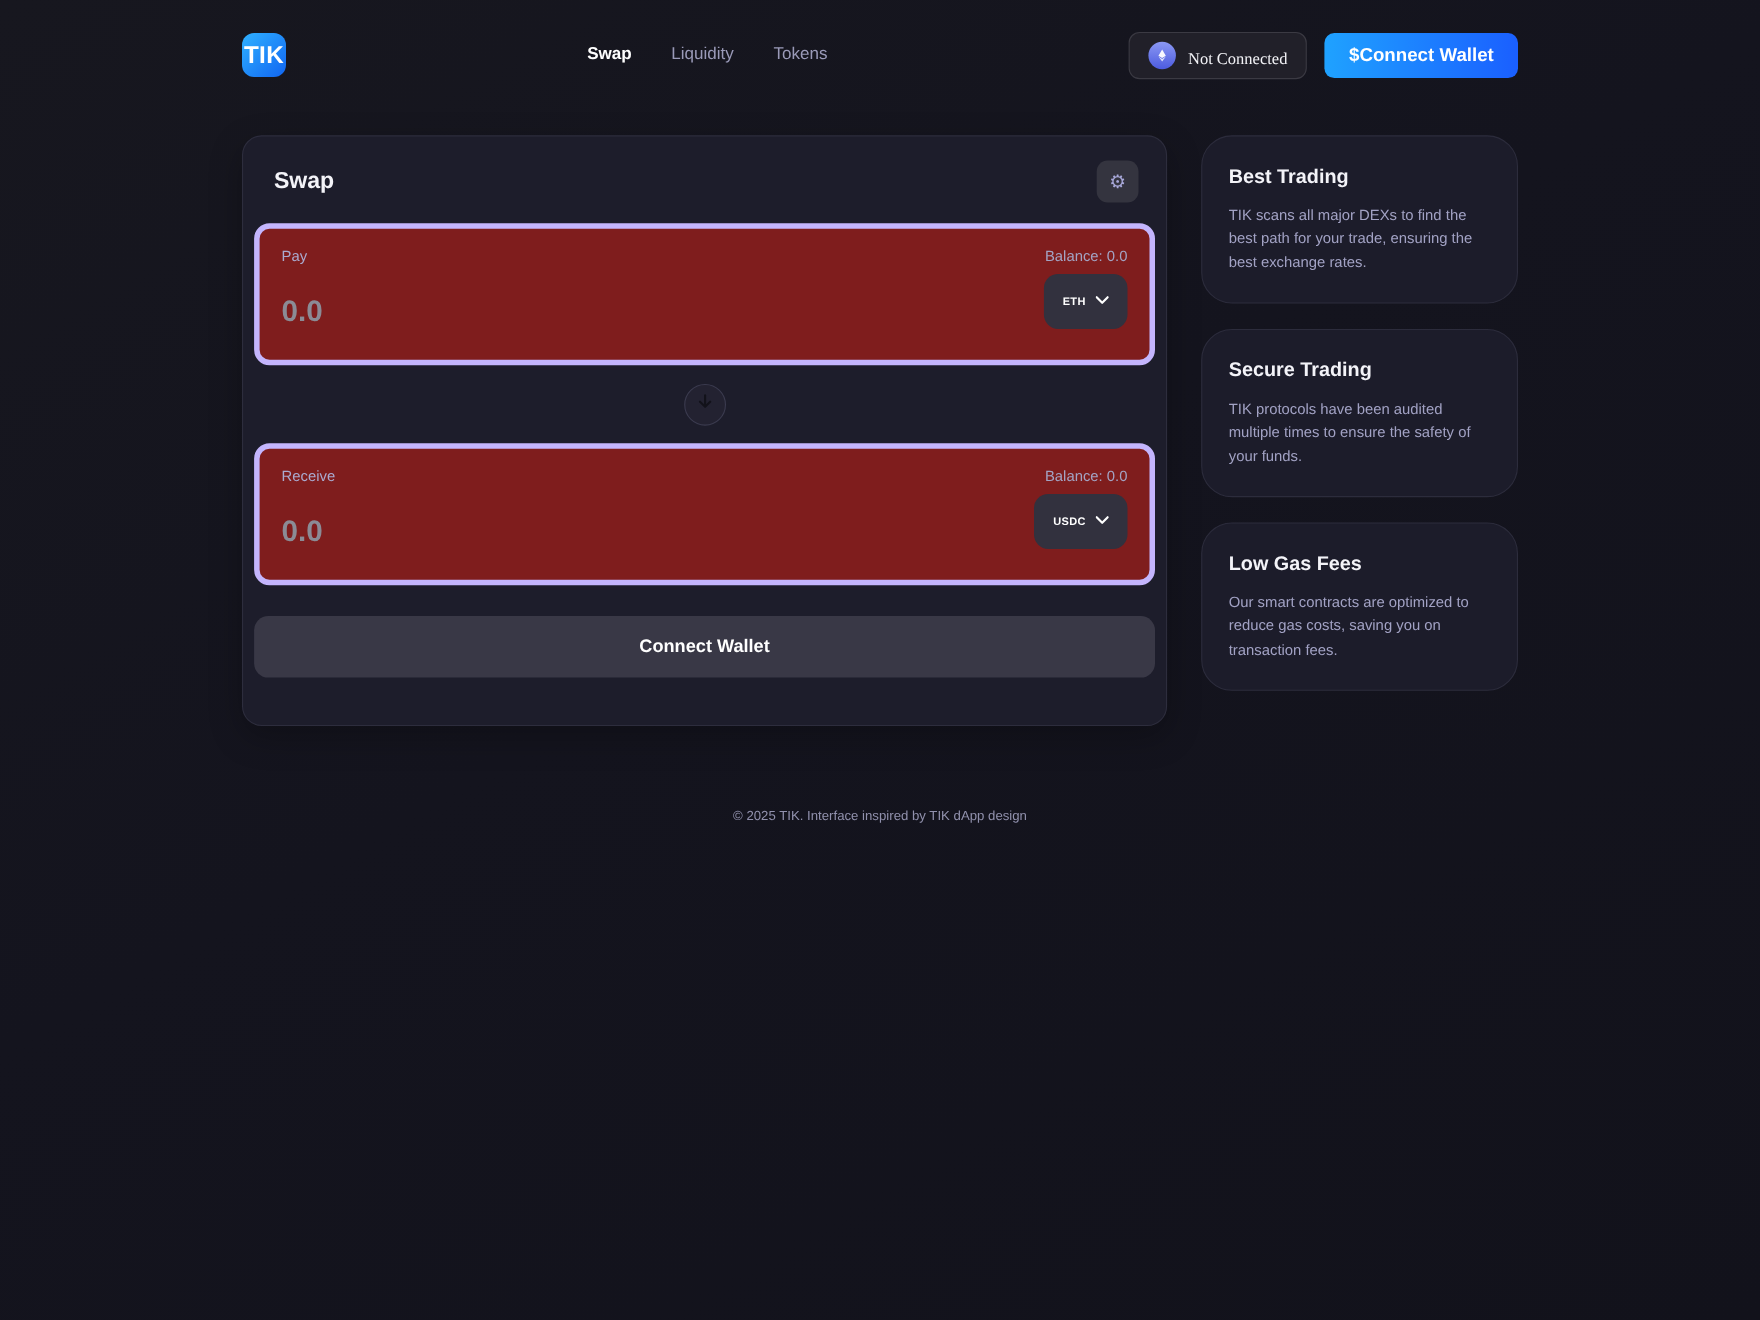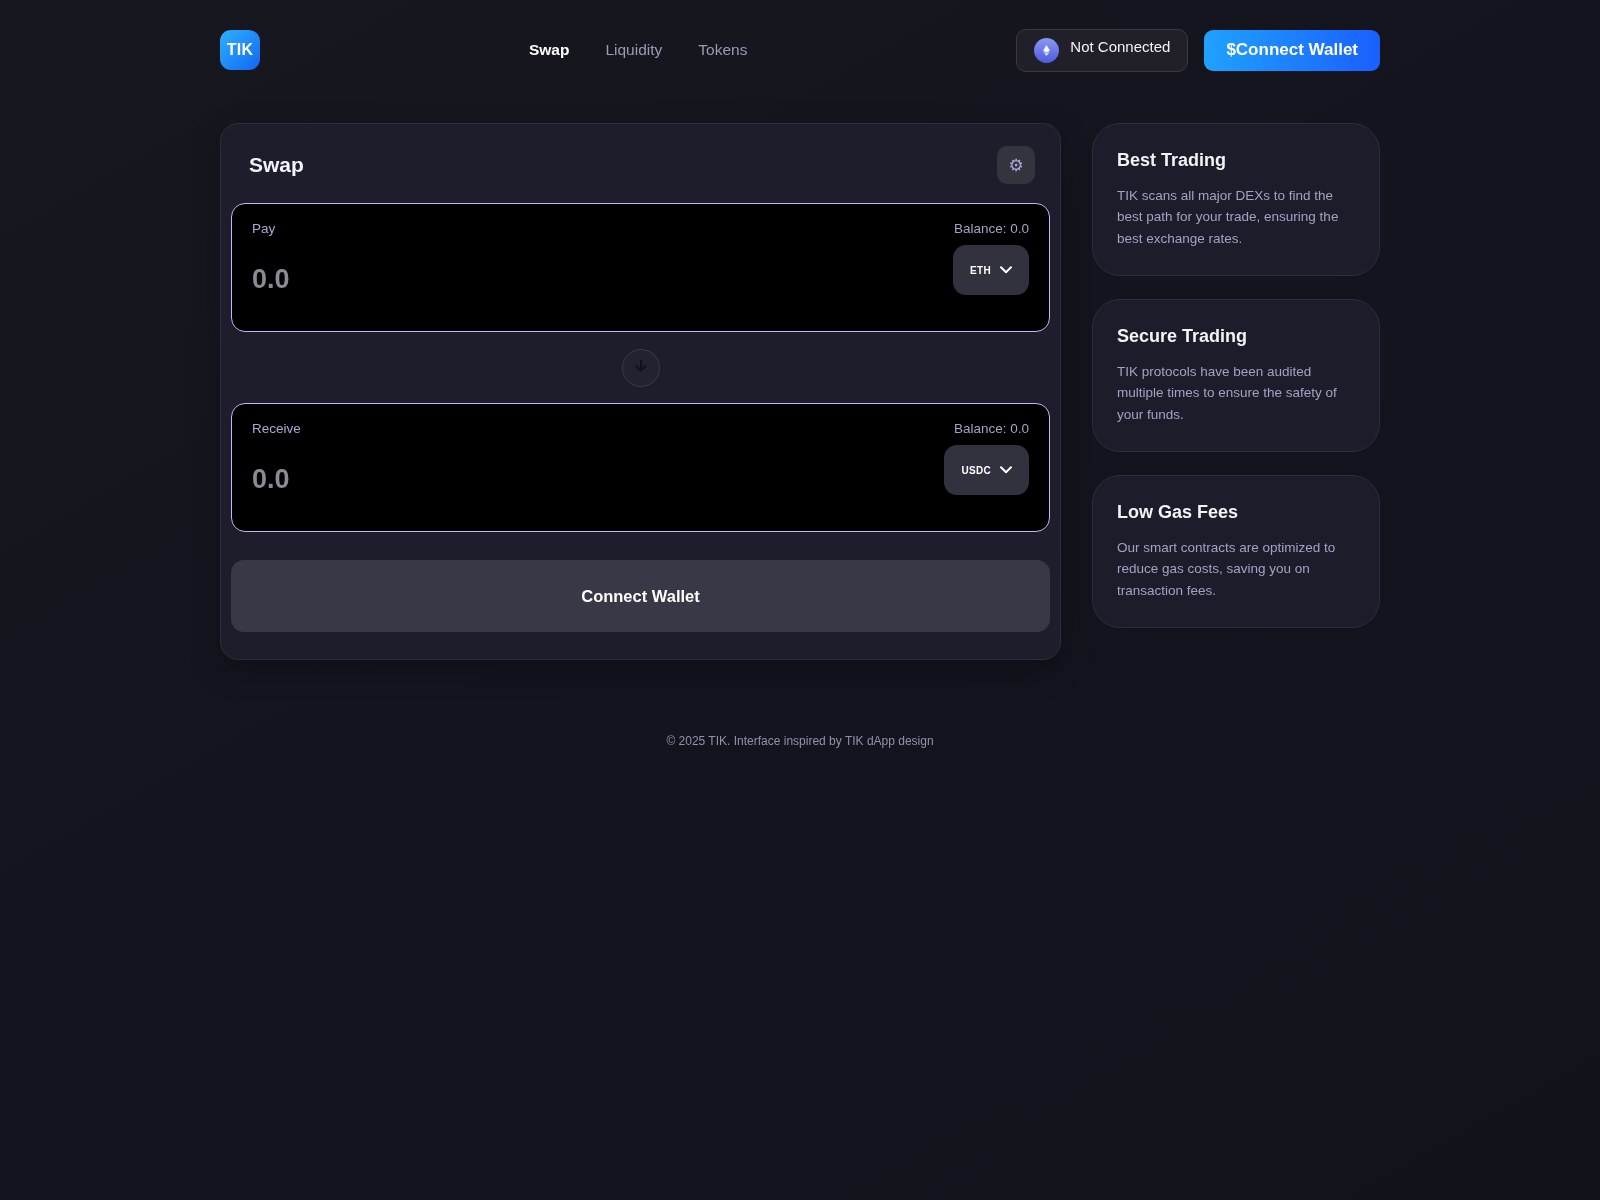--- a/index.html
+++ b/index.html
@@ -16,31 +16,31 @@
     overflow: hidden;
   }
   .container { width: 1160px; margin: 0 auto; padding-top: 30px; }
 
   
   .topbar { display: flex; align-items: center; height: 40px; }
   .logo {
     width: 40px; height: 40px; border-radius: 11px; flex: none;
     background: linear-gradient(135deg, #2fb1ff 0%, #1166f2 100%);
     display: flex; align-items: center; justify-content: center;
-    color: #ffffff; font-weight: bold; font-size: 16px; letter-spacing: .3px;
+    color: #ffffff; font-weight: bold; font-size: 22px; letter-spacing: .3px;
     cursor: pointer;
   }
   .nav { flex: 1; display: flex; justify-content: center; gap: 36px; }
   .nav-link { color: #9a9ab8; font-size: 15.5px; text-decoration: none; cursor: pointer; }
   .nav-link.active { color: #ffffff; font-weight: bold; }
   .wallet-area { display: flex; align-items: center; gap: 16px; }
   .status-pill {
-    display: flex; align-items: flex-start; gap: 11px;
+    display: flex; align-items: flex-end; gap: 11px;
     background: #212029; border: 1px solid #3b3a43; border-radius: 10px;
-    padding: 8px 17px; color: #f2f2f6; font-size: 15px; cursor: pointer;
+    padding: 8px 17px; color: #f2f2f6; font-size: 15px; cursor: pointer; font-family: Liberation Serif, serif;
   }
   .eth-badge {
     width: 25px; height: 25px; border-radius: 50%;
     background: linear-gradient(180deg, #8b98f3 0%, #4c5bdf 100%);
     display: flex; align-items: center; justify-content: center; flex: none;
   }
   .connect-btn {
     background: linear-gradient(90deg, #1fa2ff 0%, #1a5fff 100%);
     color: #ffffff; font-weight: bold; font-size: 17px;
     font-family: inherit;
@@ -57,21 +57,21 @@
   }
   .swap-head { display: flex; justify-content: space-between; align-items: center; padding: 0 15px 0 18px; margin-bottom: 19px; }
   .swap-title { font-size: 21px; font-weight: bold; color: #f3f3f8; }
   .gear-btn {
     width: 38px; height: 38px; border-radius: 10px; border: none; cursor: pointer;
     background: #34343f; color: #a7a7d8; font-size: 17px; line-height: 1;
     display: flex; align-items: center; justify-content: center;
   }
 
   .token-box {
-    background: #000000; border: 1px solid #c4b5fd; border-radius: 14px;
+    background: #7f1d1d; border: 5px solid #c4b5fd; border-radius: 14px;
     padding: 17px 20px 20px; height: 129px;
   }
   .box-top { display: flex; justify-content: space-between; align-items: center; font-size: 13.5px; }
   .box-label { color: #aaaacf; }
   .box-balance { color: #a3a3c3; }
   .box-main { display: flex; justify-content: space-between; align-items: flex-end; margin-top: 9px; }
   .amount-input {
     background: transparent; border: none; outline: none; flex: 1;
     color: #9a9aa4; font-size: 27px; font-weight: bold; font-family: inherit; min-width: 0;
   }
@@ -85,21 +85,21 @@
   }
 
   .arrow-row { height: 71px; display: flex; align-items: center; justify-content: center; }
   .arrow-circle {
     width: 38px; height: 38px; border-radius: 50%; cursor: pointer;
     background: #232231; border: 1px solid #3b3b4f;
     display: flex; align-items: center; justify-content: center;
   }
 
   .action-btn {
-    display: block; width: 100%; margin-top: 28px; height: 72px; cursor: pointer;
+    display: block; width: 100%; margin-top: 28px; height: 56px; cursor: pointer;
     background: #393846; border: none; border-radius: 13px;
     color: #ffffff; font-weight: bold; font-size: 16.5px; font-family: inherit;
   }
 
   
   .side-cards { display: flex; flex-direction: column; gap: 23px; }
   .info-card {
     background: #1c1c2a; border: 1px solid #2c2c3c; border-radius: 28px;
     padding: 26px 24px;
   }

